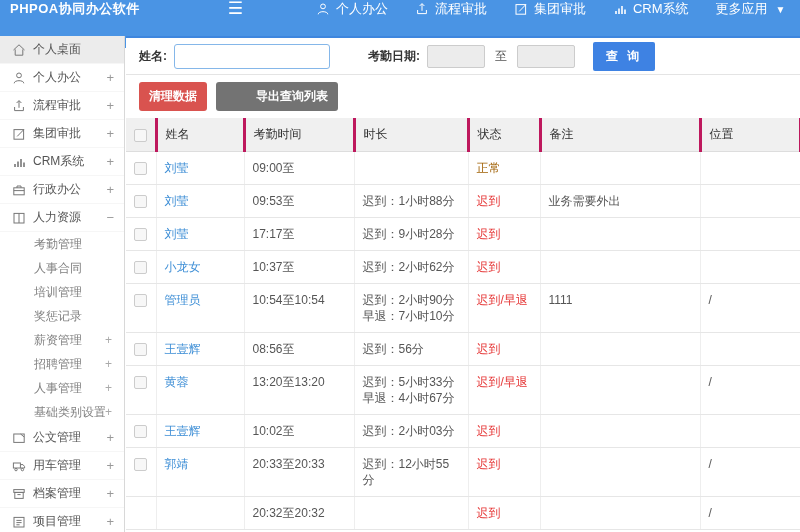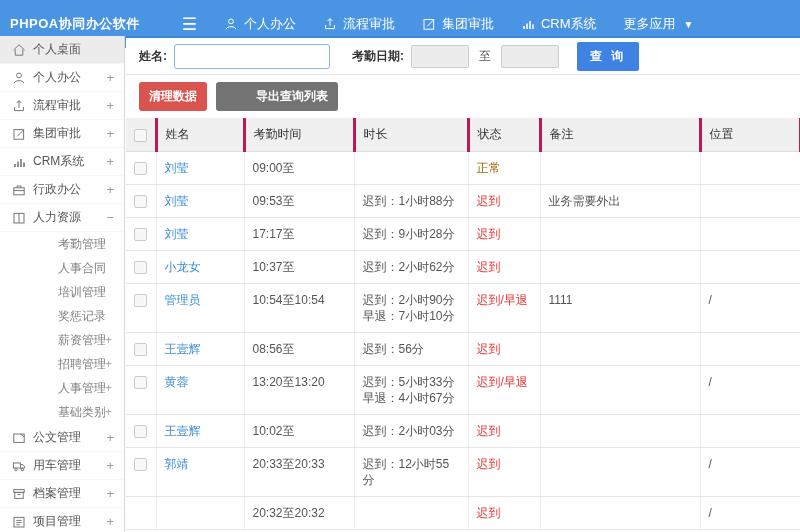--- a/index.html
+++ b/index.html
@@ -4,21 +4,21 @@
 <style>
   * { box-sizing: border-box; margin: 0; padding: 0; }
   html,body { width: 800px; height: 532px; overflow: hidden; }
   body {
     font-family: "Liberation Sans", "DejaVu Sans", sans-serif;
     font-size: 12px; color: #555; background: #fff;
   }
   
   .navbar {
     height: 48px; background: #4a94e4; color: #fff;
-    display: flex; align-items: center; padding: 0 10px;
+    display: flex; align-items: flex-start; padding: 0 10px; gap: 46px;
   }
   .navbar .logo { font-size: 13px; font-weight: bold; letter-spacing: .5px; }
   .navbar .hamburger { margin-left: 42px; font-size: 17px; cursor: pointer; line-height: 1; }
   .nav-items { display: flex; align-items: center; }
   .nav-item { display: flex; align-items: center; gap: 6px; margin-left: 27px; font-size: 13px; cursor: pointer; white-space: nowrap; }
   .nav-item svg { display: block; }
   .caret { font-size: 10px; margin-left: 2px; }
   
   .sidebar {
     position: absolute; left: 0; top: 36px; width: 125px; height: 496px;
@@ -31,21 +31,21 @@
   }
   .side-item.active { background: #ececec; }
   .side-item .icon { width: 14px; height: 14px; margin-right: 7px; color: #777; flex: 0 0 14px; }
   .side-item .icon svg { display: block; }
   .side-item .lbl { flex: 1; white-space: nowrap; overflow: hidden; }
   .side-item .expand { color: #999; font-size: 13px; }
   .side-child {
     height: 24px; line-height: 24px; display: flex; align-items: center;
     padding: 0 12px 0 34px; color: #808080; cursor: pointer;
   }
-  .side-child .lbl { flex: 1; white-space: nowrap; overflow: hidden; margin-left: 24px; }
+  .side-child .lbl { flex: 1; white-space: nowrap; overflow: hidden; }
   .side-child .expand { color: #aaa; font-size: 12px; }
   
   .main {
     position: absolute; left: 126px; top: 36px; width: 674px; height: 496px;
     border-top: 2px solid #3e86de; background: #fff;
   }
   
   .tabstrip { height: 28px; background: #f1f1f1; border-bottom: 1px solid #d9d9d9; display: flex; }
   .tab {
     height: 28px; line-height: 28px; padding: 0 17px; font-weight: bold;
@@ -56,21 +56,21 @@
   
   .searchbar {
     height: 37px; border-bottom: 1px solid #e4e4e4; display: flex;
     align-items: center; padding: 0 13px; background: #fff;
   }
   .searchbar label { color: #333; font-weight: bold; margin-right: 7px; white-space: nowrap; }
   .name-input {
     width: 156px; height: 25px; border: 1px solid #85b7e9; border-radius: 3px;
     padding: 0 6px; font-size: 12px; outline: none;
   }
-  .date-label { margin-left: 22px; }
+  .date-label { margin-left: 38px; }
   .date-input {
     width: 58px; height: 23px; background: #ececec; border: 1px solid #ccc;
     border-radius: 2px; padding: 0 4px; font-size: 12px; color: #555;
   }
   .to-label { margin: 0 10px; color: #555; font-weight: normal; }
   .btn-query {
     margin-left: 18px; background: #3e82e3; color: #fff; border: none;
     border-radius: 2px; padding: 6px 13px; font-size: 12px; font-weight: bold;
     letter-spacing: 3px; cursor: pointer;
   }

